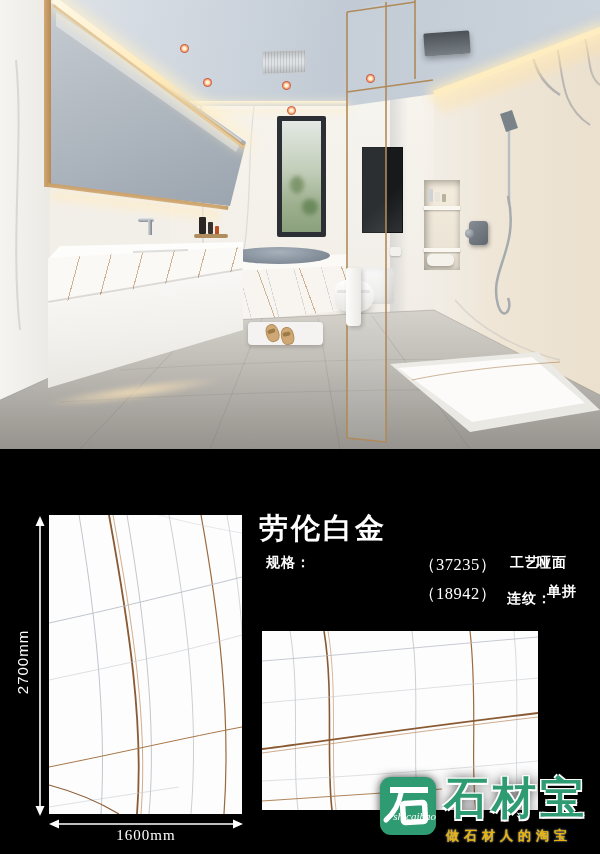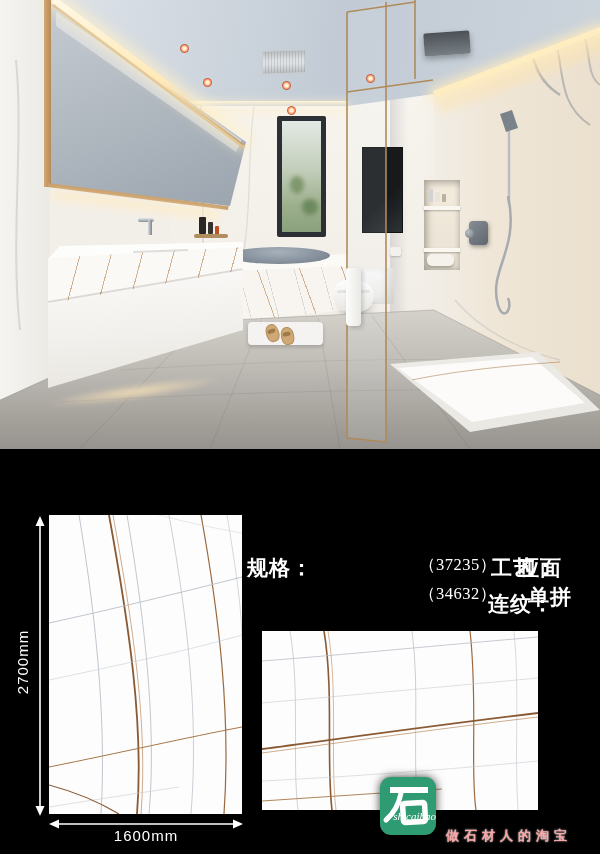--- a/index.html
+++ b/index.html
@@ -107,33 +107,33 @@
   .towel{left:346px;top:268px;width:15px;height:58px;background:linear-gradient(90deg,#fdfdfc,#e9e8e4);
      border-radius:2px 2px 4px 4px;box-shadow:2px 2px 4px rgba(0,0,0,.18);}
   .light{width:9px;height:9px;border-radius:50%;
      background:radial-gradient(circle,#fff3d8 0 25%,#ff9e6a 48%,rgba(185,70,45,.85) 66%,rgba(120,120,130,.35) 82%,rgba(0,0,0,0) 100%);}
 
   
   .info{position:absolute;left:0;top:449px;width:600px;height:405px;background:#000;color:#fff;}
   .tileL{left:49px;top:66px;width:193px;height:299px;background:#fdfdfd;}
   .tileR{left:262px;top:182px;width:276px;height:179px;background:#fdfdfd;}
   .title{left:259px;top:60px;font-size:29px;font-weight:bold;letter-spacing:3px;}
-  .zh{font-size:21px;font-weight:bold;letter-spacing:1px;}
+  .zh{font-size:14px;font-weight:bold;letter-spacing:1px;margin-left:19px;}
   .num{font-family:"Liberation Serif","DejaVu Serif",serif;font-size:16.5px;letter-spacing:.5px;}
   .dim-label{font-size:15px;color:#fff;letter-spacing:1px;}
   .vlabel{left:-17px;top:204px;width:80px;height:18px;text-align:center;transform:rotate(-90deg);}
-  .hlabel{left:96px;top:378px;width:100px;text-align:center;}
+  .hlabel{left:96px;top:378px;width:100px;text-align:center;font-family:Liberation Serif, serif;}
   .logo{left:376px;top:322px;width:218px;height:82px;}
   .licon{left:4px;top:6px;width:56px;height:58px;background:#2f9b72;border-radius:11px;
      box-shadow:0 0 10px rgba(0,0,0,.75);}
   .llatin{left:0;bottom:13px;width:56px;text-align:right;color:#fff;
      font-family:"Liberation Serif","DejaVu Serif",serif;font-style:italic;font-size:11px;}
   .lbrand{left:68px;top:-2px;font-size:44px;font-weight:bold;letter-spacing:4px;color:#2f9b72;
      text-shadow:-1.5px -1.5px 0 #fff,1.5px -1.5px 0 #fff,-1.5px 1.5px 0 #fff,1.5px 1.5px 0 #fff,0 0 12px rgba(0,0,0,.9);}
-  .ltag{left:70px;top:56px;font-size:13px;font-weight:bold;letter-spacing:5px;color:#fca5a5;
+  .ltag{left:70px;top:56px;font-size:13px;font-weight:bold;letter-spacing:5px;color:#eab308;
      text-shadow:0 0 2px rgba(255,255,255,.85),0 0 7px rgba(0,0,0,.85);}
 </style>
 </head>
 <body>
 
 <div class="stage">
 
   <div class="photo">
     <div class="abs wall-left"></div>
     <div class="abs wall-back"></div>
@@ -281,25 +281,26 @@
     </svg>
     <div class="abs dim-label vlabel">2700mm</div>
 
     <svg class="abs" style="left:48px;top:368px" width="196" height="14">
       <line x1="9" y1="7" x2="187" y2="7" stroke="#fff" stroke-width="1.6"></line>
       <polygon points="1,7 11,2.5 11,11.5" fill="#fff"></polygon>
       <polygon points="195,7 185,2.5 185,11.5" fill="#fff"></polygon>
     </svg>
     <div class="abs dim-label hlabel">1600mm</div>
 
+    <div class="abs title">劳伦白金</div>
     <div class="abs zh" style="left:247px;top:105px">规格：</div>
     <div class="abs num" style="left:419px;top:105px">（37235）</div>
     <div class="abs zh" style="left:491px;top:105px">工艺：</div>
     <div class="abs zh" style="left:518px;top:105px">哑面</div>
-    <div class="abs num" style="left:419px;top:134px">（34632）</div>
+    <div class="abs num" style="left:419px;top:134px">（18942）</div>
     <div class="abs zh" style="left:488px;top:141px">连纹：</div>
     <div class="abs zh" style="left:528px;top:134px">单拼</div>
 
     <div class="abs tileR">
       <svg width="276" height="179">
         <g fill="none">
           <path d="M28,0 C38,60 30,130 36,179" stroke="#c3c7ce" stroke-width="0.8"></path>
           <path d="M62,0 C72,60 64,130 70,179" stroke="#8a5a33" stroke-width="1.6"></path>
           <path d="M66,0 C76,60 68,130 74,179" stroke="#b98a5f" stroke-width="0.6"></path>
           <path d="M150,0 C158,60 150,120 156,179" stroke="#bfc3ca" stroke-width="0.8"></path>
@@ -319,16 +320,17 @@
       <div class="abs licon">
         <svg width="56" height="58" viewBox="0 0 56 58">
           <g stroke="#fff" fill="none">
             <path d="M10,13 H48" stroke-width="6"></path>
             <path d="M21,16 C19,27 14,36 6,43" stroke-width="5" stroke-linecap="round"></path>
             <rect x="23" y="26" width="22" height="19" rx="2" stroke-width="5.5" transform="rotate(-3 34 35)"></rect>
           </g>
         </svg>
         <div class="abs llatin">shicaibao</div>
       </div>
+      <div class="abs lbrand">石材宝</div>
       <div class="abs ltag">做石材人的淘宝</div>
     </div>
   </div>
 </div>
 
 </body></html>

